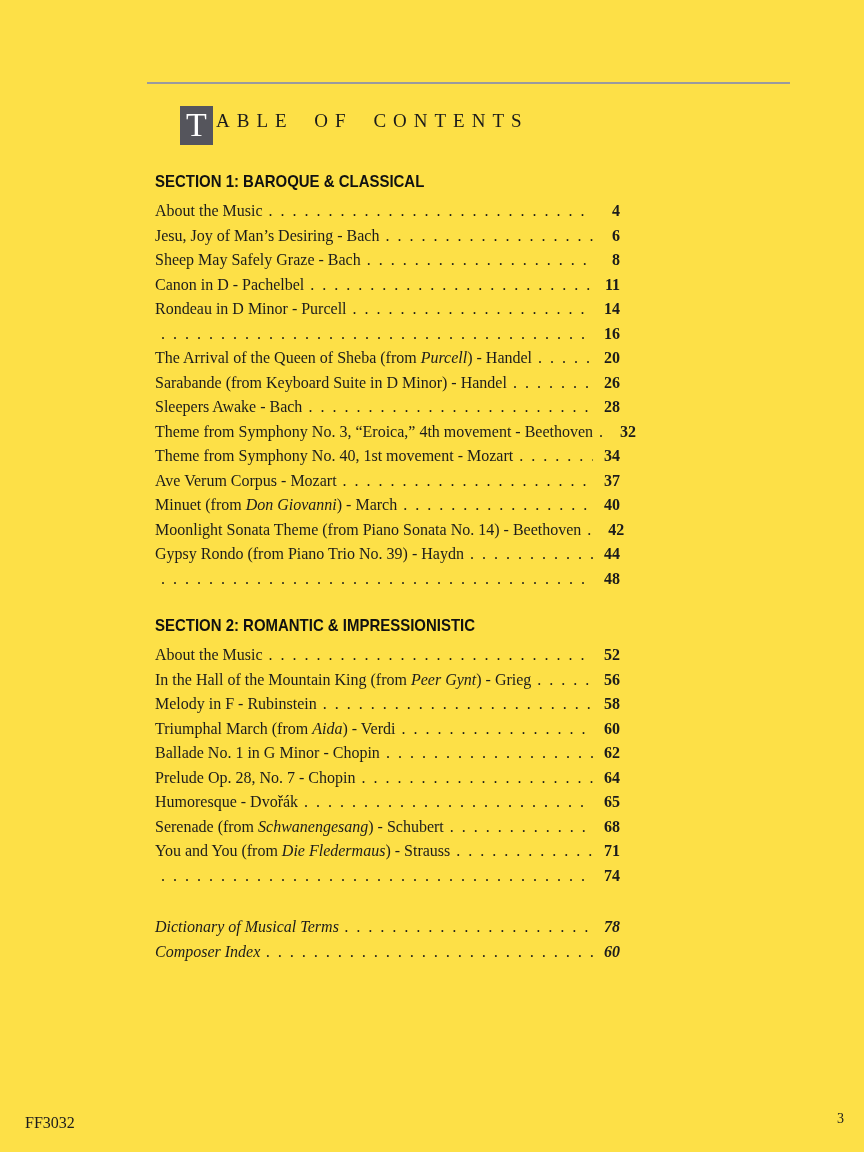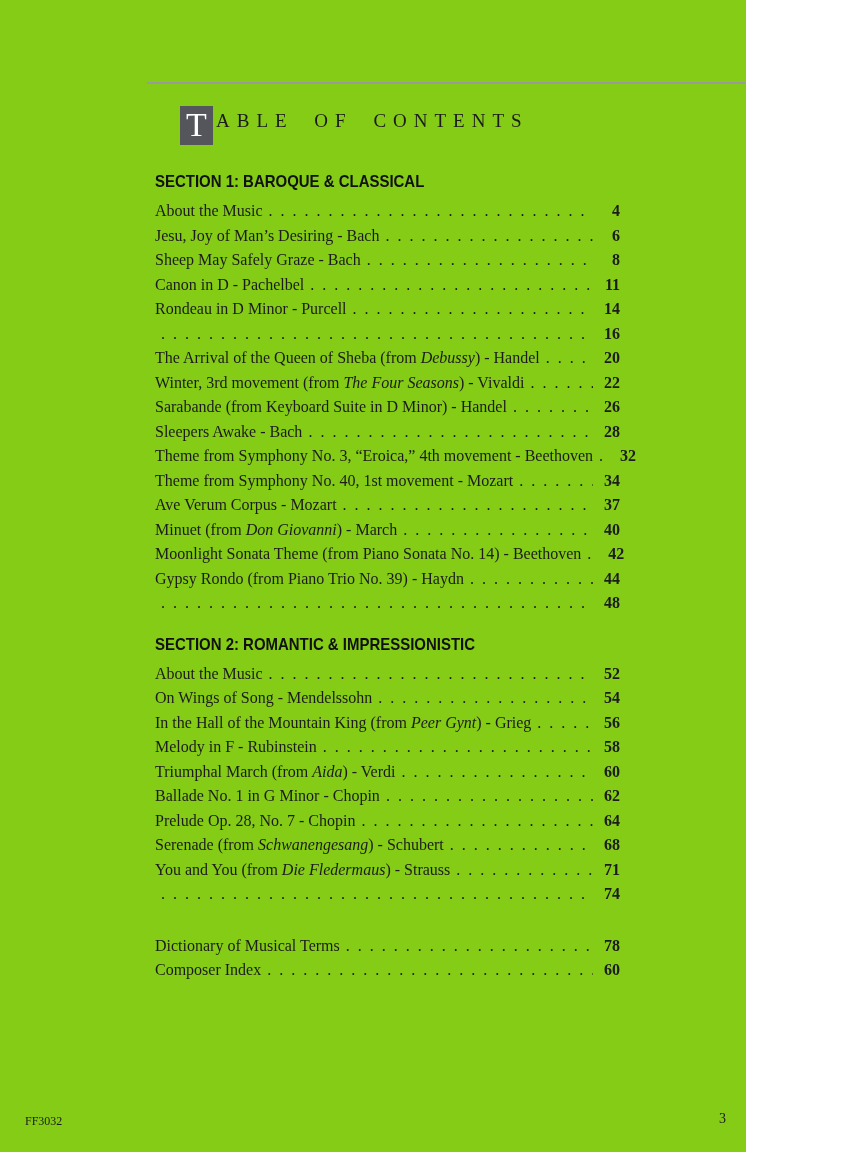--- a/index.html
+++ b/index.html
@@ -2,23 +2,23 @@
 <html><head>
 <meta charset="utf-8">
 <style>
   html, body {
     margin: 0;
     padding: 0;
     background: #ffffff;
   }
   .page {
     position: relative;
-    width: 746px;
+    width: 864px;
     height: 1152px;
-    background: #84cc16;
+    background: #fde047;
     font-family: "Liberation Serif", serif;
     color: #1c1c1c;
     overflow: hidden;
   }
   .top-rule {
     position: absolute;
     left: 147px;
     top: 82px;
     width: 643px;
     height: 2px;
@@ -63,21 +63,21 @@
     font-weight: 700;
     font-size: 17px;
     letter-spacing: 0px;
     color: #111111;
     display: inline-block;
     transform: scaleX(0.88);
     transform-origin: left center;
     white-space: nowrap;
   }
   .toc-section { margin: 0; }
-  .toc-section + .toc-section { margin-top: 19px; }
+  .toc-section + .toc-section { margin-top: 25px; }
   .toc-row {
     display: flex;
     align-items: baseline;
     line-height: 24.5px;
     font-size: 16px;
     white-space: nowrap;
   }
   .entry-title { flex: 0 0 auto; }
   .entry-title i { font-style: italic; }
   .leader {
@@ -92,26 +92,26 @@
     letter-spacing: 2px;
     color: #1c1c1c;
   }
   .entry-page {
     flex: 0 0 auto;
     min-width: 22px;
     text-align: right;
     font-weight: 700;
     font-size: 16px;
   }
-  .extras { margin-top: 27px; }
+  .extras { margin-top: 27px; font-style: italic; }
   .footer-left {
     position: absolute;
     left: 25px;
     top: 1114px;
-    font-size: 12px;
+    font-size: 16px;
     color: #1c1c1c;
   }
   .footer-right {
     position: absolute;
     right: 20px;
     top: 1111px;
     font-size: 14px;
     color: #1c1c1c;
   }
 </style>
@@ -144,27 +144,23 @@
             <span class="leader"></span>
             <span class="entry-page">11</span>
           </div><div class="toc-row">
             <span class="entry-title"><span>Rondeau in D Minor - Purcell</span></span>
             <span class="leader"></span>
             <span class="entry-page">14</span>
           </div><div class="toc-row">
             <span class="leader"></span>
             <span class="entry-page">16</span>
           </div><div class="toc-row">
-            <span class="entry-title"><span>The Arrival of the Queen of Sheba (from </span><i>Debussy</i><span>) - Handel</span></span>
+            <span class="entry-title"><span>The Arrival of the Queen of Sheba (from </span><i>Purcell</i><span>) - Handel</span></span>
             <span class="leader"></span>
             <span class="entry-page">20</span>
-          </div><div class="toc-row">
-            <span class="entry-title"><span>Winter, 3rd movement (from </span><i>The Four Seasons</i><span>) - Vivaldi</span></span>
-            <span class="leader"></span>
-            <span class="entry-page">22</span>
           </div><div class="toc-row">
             <span class="entry-title"><span>Sarabande (from Keyboard Suite in D Minor) - Handel</span></span>
             <span class="leader"></span>
             <span class="entry-page">26</span>
           </div><div class="toc-row">
             <span class="entry-title"><span>Sleepers Awake - Bach</span></span>
             <span class="leader"></span>
             <span class="entry-page">28</span>
           </div><div class="toc-row">
             <span class="entry-title"><span>Theme from Symphony No. 3, “Eroica,” 4th movement - Beethoven</span></span>
@@ -192,43 +188,43 @@
             <span class="entry-page">44</span>
           </div><div class="toc-row">
             <span class="leader"></span>
             <span class="entry-page">48</span>
           </div></section>
         <section class="toc-section"><h2 class="section-heading">SECTION 2: ROMANTIC &amp; IMPRESSIONISTIC</h2><div class="toc-row">
             <span class="entry-title"><span>About the Music</span></span>
             <span class="leader"></span>
             <span class="entry-page">52</span>
           </div><div class="toc-row">
-            <span class="entry-title"><span>On Wings of Song - Mendelssohn</span></span>
-            <span class="leader"></span>
-            <span class="entry-page">54</span>
-          </div><div class="toc-row">
             <span class="entry-title"><span>In the Hall of the Mountain King (from </span><i>Peer Gynt</i><span>) - Grieg</span></span>
             <span class="leader"></span>
             <span class="entry-page">56</span>
           </div><div class="toc-row">
             <span class="entry-title"><span>Melody in F - Rubinstein</span></span>
             <span class="leader"></span>
             <span class="entry-page">58</span>
           </div><div class="toc-row">
             <span class="entry-title"><span>Triumphal March (from </span><i>Aida</i><span>) - Verdi</span></span>
             <span class="leader"></span>
             <span class="entry-page">60</span>
           </div><div class="toc-row">
             <span class="entry-title"><span>Ballade No. 1 in G Minor - Chopin</span></span>
             <span class="leader"></span>
             <span class="entry-page">62</span>
           </div><div class="toc-row">
             <span class="entry-title"><span>Prelude Op. 28, No. 7 - Chopin</span></span>
             <span class="leader"></span>
             <span class="entry-page">64</span>
+          </div><div class="toc-row">
+            <span class="entry-title"><span>Humoresque - Dvořák</span></span>
+            <span class="leader"></span>
+            <span class="entry-page">65</span>
           </div><div class="toc-row">
             <span class="entry-title"><span>Serenade (from </span><i>Schwanengesang</i><span>) - Schubert</span></span>
             <span class="leader"></span>
             <span class="entry-page">68</span>
           </div><div class="toc-row">
             <span class="entry-title"><span>You and You (from </span><i>Die Fledermaus</i><span>) - Strauss</span></span>
             <span class="leader"></span>
             <span class="entry-page">71</span>
           </div><div class="toc-row">
             <span class="leader"></span>

